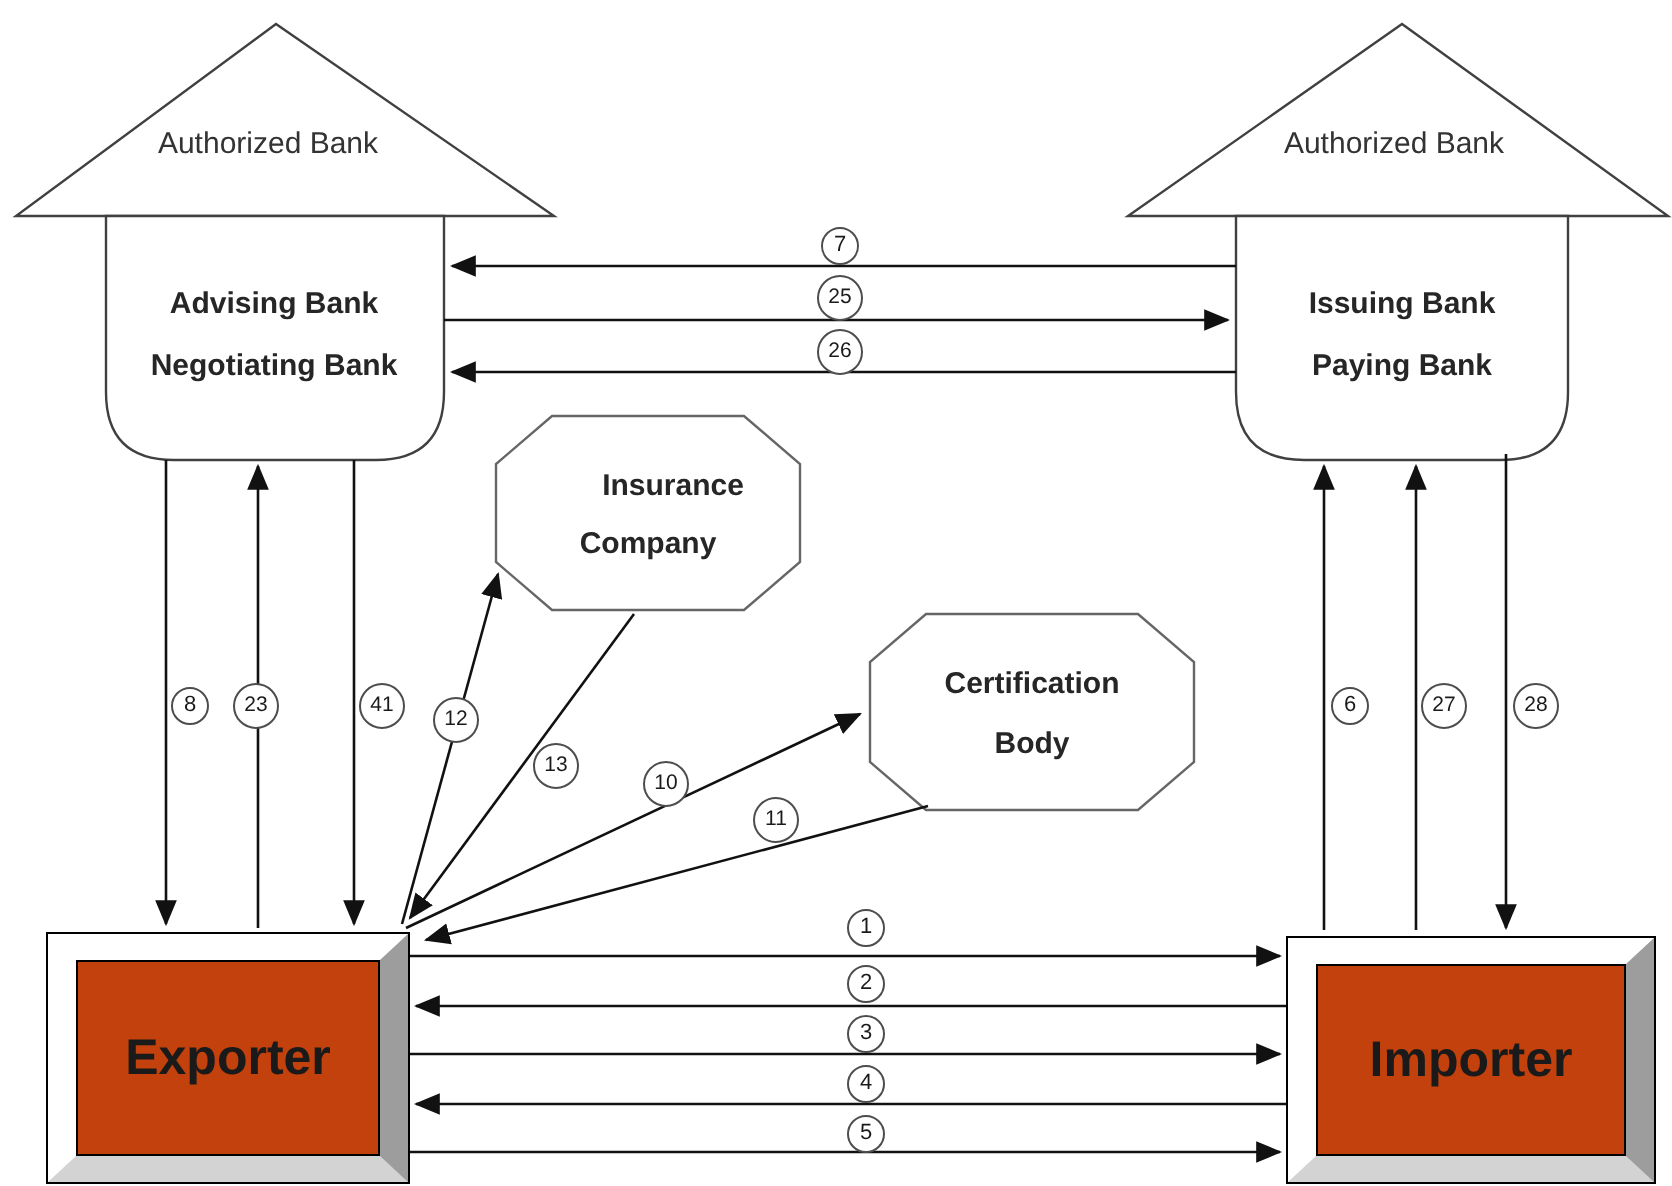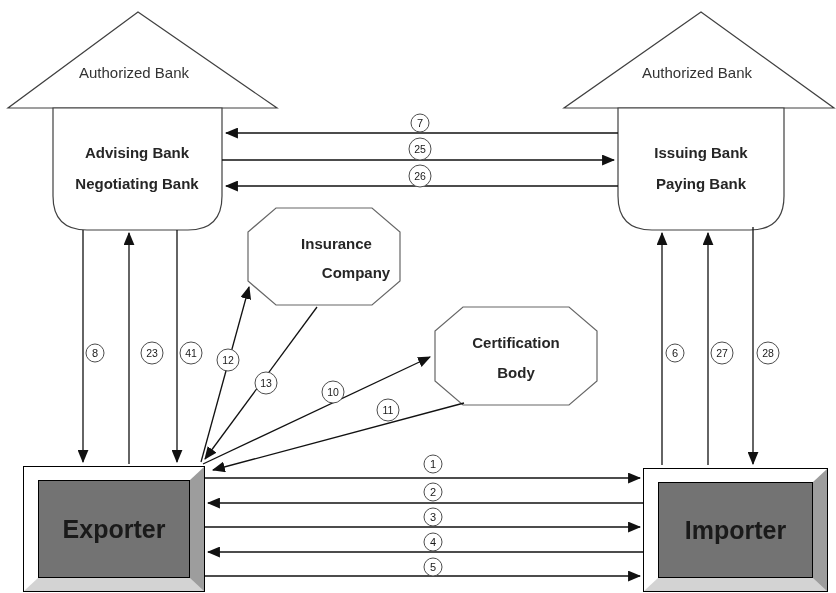--- a/index.html
+++ b/index.html
@@ -45,21 +45,21 @@
     width:100%;height:100%;
     box-sizing:border-box;
     border-style:solid;
     border-width:13px 14px 13px 14px;
     border-color:#ffffff #9d9d9d #d3d3d3 #ffffff;
   }
   .box3d .face{
     width:100%;height:100%;
     box-sizing:border-box;
     border:1px solid #000;
-    background:#737373;
+    background:#c2410c;
     display:flex;align-items:center;justify-content:center;
     font-weight:bold;
     font-size:25px;
     color:#1a1a1a;
   }
 </style>
 </head>
 <body>
 
 <div id="diagram">
@@ -109,21 +109,21 @@
 
   <div class="lbl" style="left:134px;top:72px;">Authorized Bank</div>
   <div class="lbl bold" style="left:137px;top:152px;">Advising Bank</div>
   <div class="lbl bold" style="left:137px;top:183px;">Negotiating Bank</div>
 
   <div class="lbl" style="left:697px;top:72px;">Authorized Bank</div>
   <div class="lbl bold" style="left:701px;top:152px;">Issuing Bank</div>
   <div class="lbl bold" style="left:701px;top:183px;">Paying Bank</div>
 
   <div class="lbl bold" style="left:324px;top:243px;padding-left:25px;">Insurance</div>
-  <div class="lbl bold" style="left:324px;top:272px;margin-left:32px;">Company</div>
+  <div class="lbl bold" style="left:324px;top:272px;">Company</div>
 
   <div class="lbl bold" style="left:516px;top:342px;">Certification</div>
   <div class="lbl bold" style="left:516px;top:372px;">Body</div>
 
   <div class="box3d" style="left:23px;top:466px;width:182px;height:126px;">
     <div class="frame">
       <div class="face">Exporter</div>
     </div>
   </div>
 
@@ -137,21 +137,21 @@
   <div class="num sm" style="left:433px;top:492px;">2</div>
   <div class="num sm" style="left:433px;top:517px;">3</div>
   <div class="num sm" style="left:433px;top:542px;">4</div>
   <div class="num sm" style="left:433px;top:567px;">5</div>
   <div class="num sm" style="left:675px;top:353px;">6</div>
   <div class="num sm" style="left:420px;top:123px;">7</div>
   <div class="num sm" style="left:95px;top:353px;">8</div>
   <div class="num lg" style="left:333px;top:392px;">10</div>
   <div class="num lg" style="left:388px;top:410px;">11</div>
   <div class="num lg" style="left:228px;top:360px;">12</div>
-  <div class="num lg" style="left:266px;top:383px;">13</div>
-  <div class="num lg" style="left:152px;top:353px;">23</div>
+  <div class="num lg" style="left:278px;top:383px;">13</div>
+  <div class="num lg" style="left:128px;top:353px;">23</div>
   <div class="num lg" style="left:191px;top:353px;">41</div>
   <div class="num lg" style="left:420px;top:149px;">25</div>
   <div class="num lg" style="left:420px;top:176px;">26</div>
   <div class="num lg" style="left:722px;top:353px;">27</div>
   <div class="num lg" style="left:768px;top:353px;">28</div>
 
 </div>
 
 </body></html>

